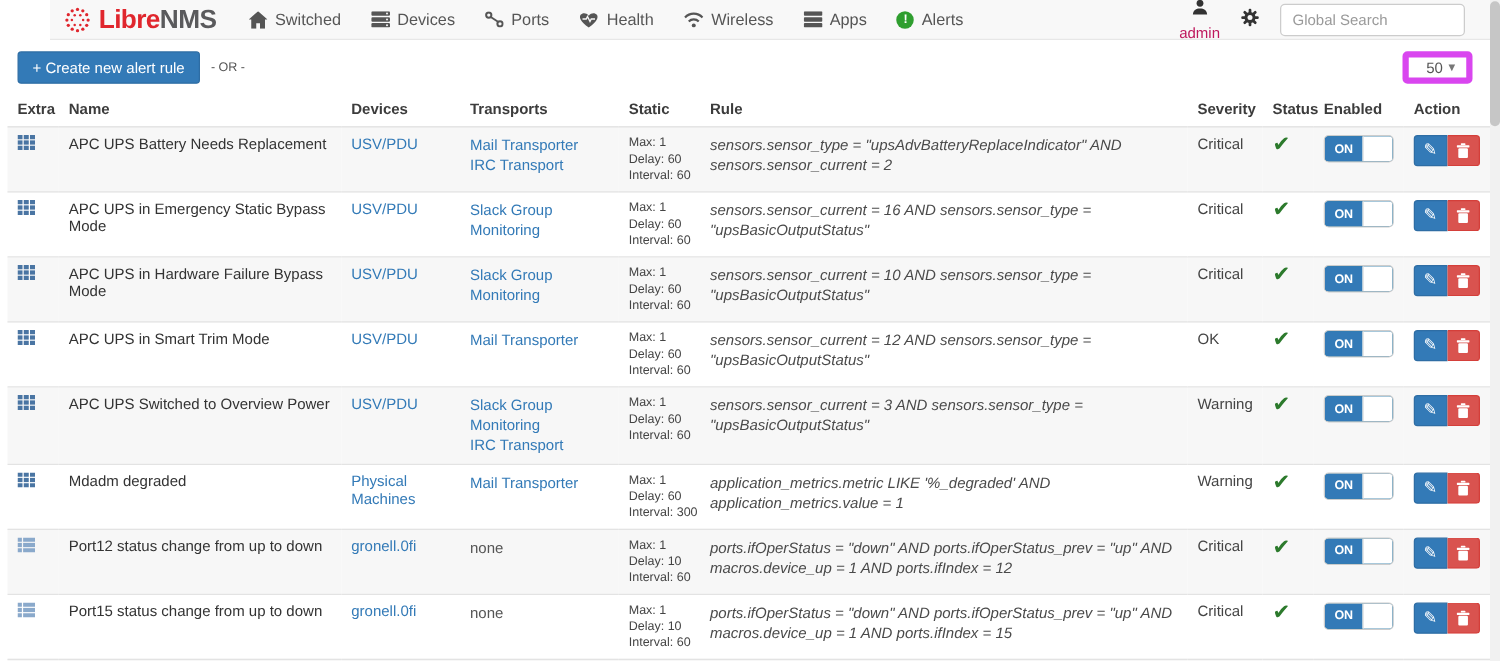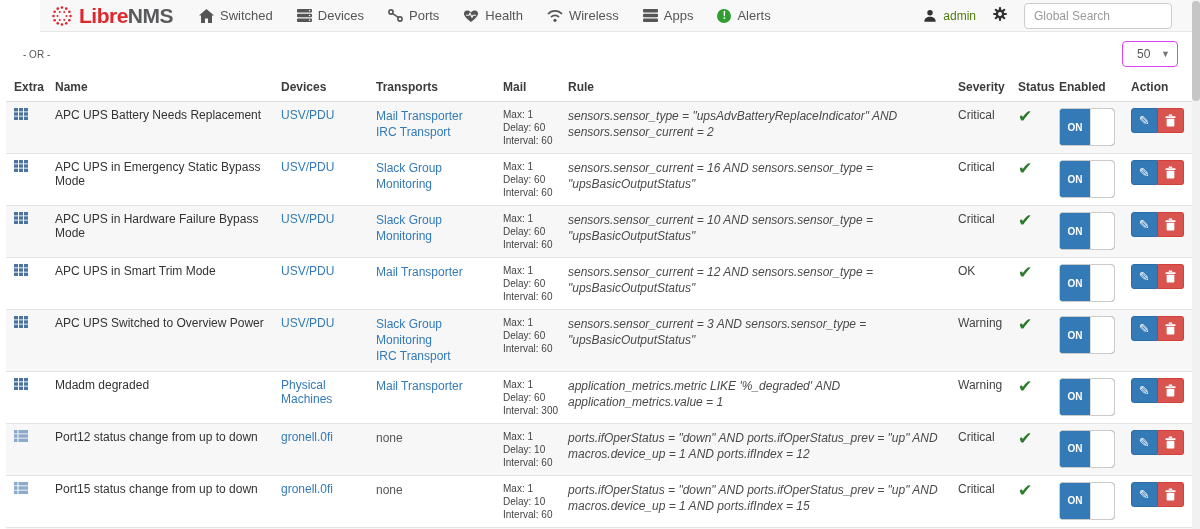--- a/index.html
+++ b/index.html
@@ -14,33 +14,33 @@
   .logo svg { margin-right:5px; }
   .logo-text { font-size:21px; font-weight:bold; letter-spacing:-0.5px; }
   .logo-libre { color:#e0262d; }
   .logo-nms { color:#5a5a5c; }
   .nav-items { display:flex; align-items:center; gap:24px; }
   .nav-item { display:flex; align-items:center; gap:6px; color:#565656; font-size:13px;
     text-decoration:none; cursor:pointer; }
   .alerts-dot { width:14px; height:14px; border-radius:50%; background:#2f9e2f; color:#fff;
     font-size:10px; font-weight:bold; display:inline-flex; align-items:center; justify-content:center; }
   .nav-right { margin-left:auto; display:flex; align-items:center; gap:16px; }
-  .nav-user { display:flex; align-items:center; gap:6px; color:#4d7c0f; font-size:12px; cursor:pointer; }
+  .nav-user { display:flex; align-items:center; gap:6px; color:#be185d; font-size:12px; cursor:pointer;flex-direction:column; }
   .search-input { width:148px; height:26px; border:1px solid #ccc; border-radius:4px;
     padding:0 9px; font-size:12px; color:#333; outline:none; margin-right:14px;
     font-family:"Liberation Sans","DejaVu Sans",sans-serif; }
   .search-input::placeholder { color:#9a9a9a; }
 
   
   .toolbar { display:flex; align-items:center; padding:9px 22px 7px 14px; }
   .btn-primary { background:#337ab7; border:1px solid #2e6da4; color:#fff; font-size:12px;
     padding:5px 11px; border-radius:3px; cursor:pointer;
     font-family:"Liberation Sans","DejaVu Sans",sans-serif; }
   .or-label { color:#555; font-size:10px; margin:0 9px; }
-  .page-size { margin-left:auto; width:56px; height:26px; border:1px solid #d946ef; border-radius:4px;
+  .page-size { margin-left:auto; width:56px; height:26px; border:5px solid #d946ef; border-radius:4px;
     background:#fff; display:flex; align-items:center; justify-content:space-between;
     padding:0 7px 0 14px; color:#555; cursor:pointer; }
   .page-size .caret { font-size:9px; color:#777; }
 
   
   .table-wrap { padding:0 8px 0 6px; }
   table { width:100%; border-collapse:collapse; table-layout:fixed; }
   col.c-type{width:41px} col.c-name{width:226px} col.c-devices{width:95px}
   col.c-transports{width:127px} col.c-extra{width:65px} col.c-rule{width:390px}
   col.c-severity{width:60px} col.c-status{width:41px} col.c-enabled{width:72px}
@@ -56,21 +56,21 @@
   .col-extra div { font-size:10px; color:#444; line-height:1.3; white-space:nowrap; }
   .col-rule { font-style:italic; color:#4a4a4a; line-height:1.35; word-wrap:break-word; }
   .col-severity { color:#444; }
   .check { color:#2c7a2c; font-size:17px; font-weight:bold; line-height:1;
     font-family:"DejaVu Sans",sans-serif; }
 
   .type-icon svg { display:none; }
   .type-icon.type-grid .svg-grid { display:inline-block; }
   .type-icon.type-list .svg-list { display:inline-block; }
 
-  .switch { width:56px; height:38px; border:1px solid #ccc; border-radius:4px; background:#0369a1;
+  .switch { width:56px; height:22px; border:1px solid #ccc; border-radius:4px; background:#0369a1;
     display:flex; overflow:hidden; cursor:pointer; }
   .switch-on { width:30px; background:#337ab7; color:#fff; font-size:10px; font-weight:bold;
     display:flex; align-items:center; justify-content:center; }
   .switch-handle { flex:1; background:#fff; border-left:1px solid #e0e0e0; }
 
   .btn-group { display:flex; }
   .btn-act { width:30px; height:25px; border:none; display:inline-flex; align-items:center;
     justify-content:center; cursor:pointer; color:#fff; }
   .btn-edit { background:#337ab7; border:1px solid #2e6da4; border-radius:3px 0 0 3px; }
   .btn-delete { background:#d9534f; border:1px solid #d43f3a; border-left:none; border-radius:0 3px 3px 0; }
@@ -198,20 +198,21 @@
           <circle cx="8" cy="8" r="4.4"></circle>
         </g>
         <circle cx="8" cy="8" r="2" fill="#f8f8f8"></circle>
       </svg>
     </span>
     <input class="search-input" type="text" placeholder="Global Search" style="">
   </div>
 </div>
 
 <div class="toolbar">
+  <button class="btn-primary">+ Create new alert rule</button>
   <span class="or-label">- OR -</span>
   <div class="page-size">
     <span>50</span>
     <span class="caret">▼</span>
   </div>
 </div>
 
 <div class="table-wrap">
   <table>
     <colgroup>
@@ -225,21 +226,21 @@
         <col class="c-status">
       <col class="c-enabled">
         <col class="c-action">
     </colgroup>
     <thead>
       <tr>
         <th>Extra</th>
         <th>Name</th>
         <th>Devices</th>
         <th>Transports</th>
-        <th>Mail</th>
+        <th>Static</th>
         <th>Rule</th>
         <th>Severity</th>
         <th>Status</th>
         <th>Enabled</th>
         <th>Action</th>
       </tr>
     </thead>
     <tbody>
   <tr class="rule-row odd">
     <td class="col-type">

